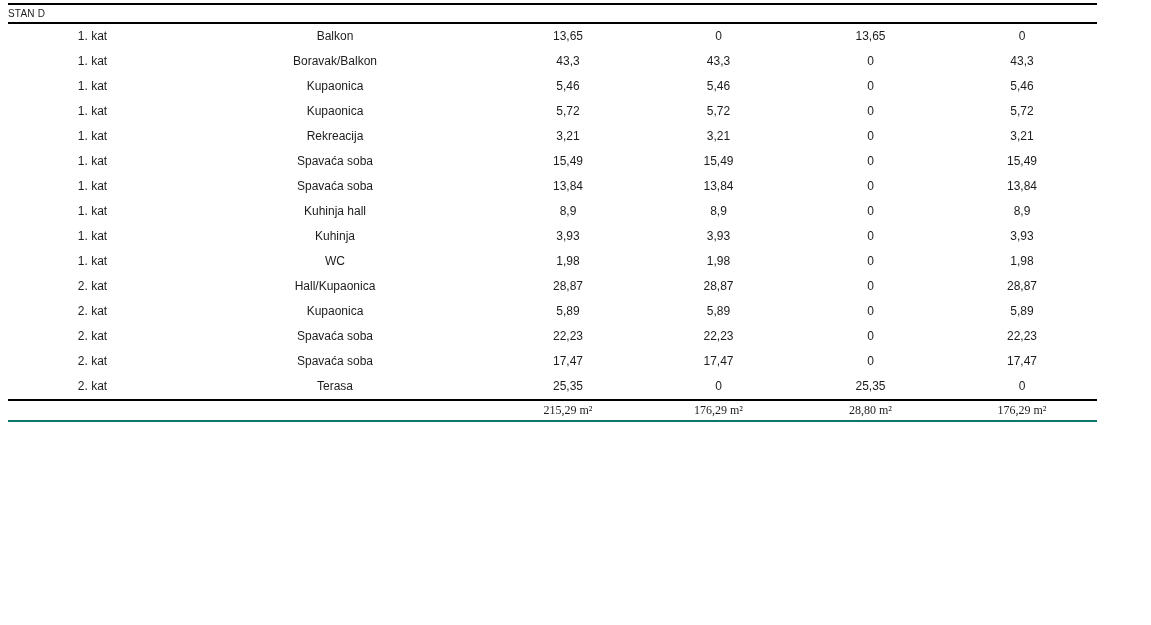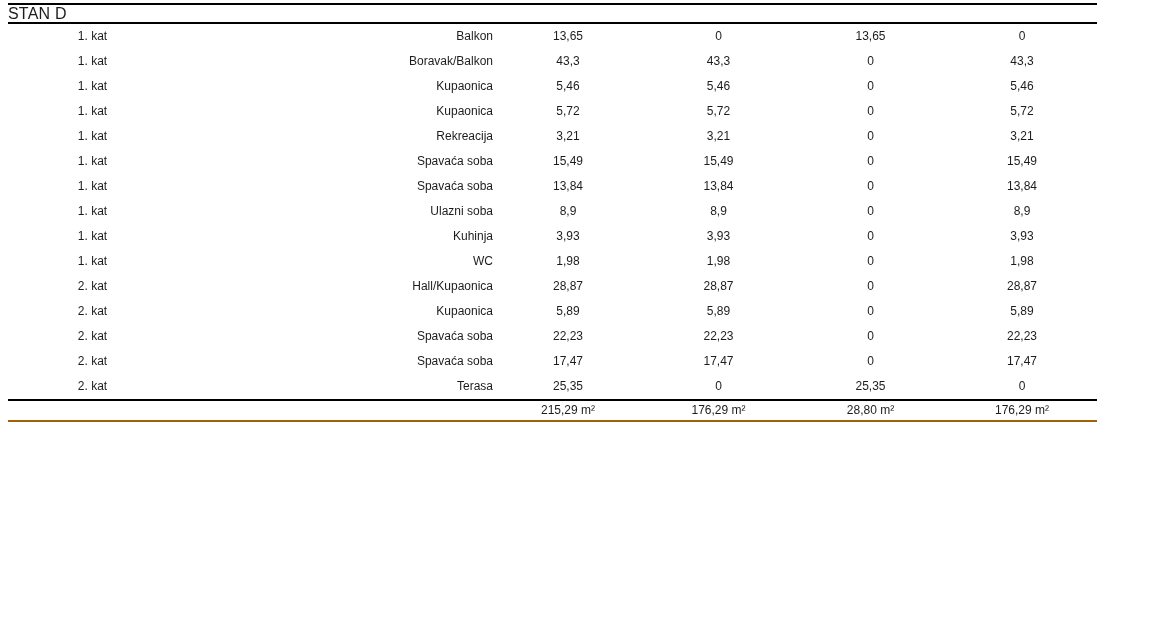--- a/index.html
+++ b/index.html
@@ -33,43 +33,44 @@
     margin: 0;
     white-space: nowrap;
     overflow: hidden;
     font-weight: 400;
   }
   thead th.title-cell {
     text-align: left;
     height: 17px;
     line-height: 17px;
     border-bottom: 2px solid #000000;
-    font-size: 16px;
+    font-size: 10px;
     letter-spacing: 0.2px;
   }
   tbody td {
     height: 25px;
     line-height: 25px;
   }
   td.floor {
     padding-left: 78px;
     text-align: center;
   }
   td.room {
-    text-align: right;
+    text-align: center;
   }
   td.num {
     text-align: center;
   }
   tfoot td {
     height: 19px;
     line-height: 19px;
     border-top: 2px solid #000000;
-    border-bottom: 2px solid #a16207;
-    text-align: center;
+    border-bottom: 2px solid #0f766e;
+    text-align: center;
+    font-family: Liberation Serif, serif;
   }
 </style>
 </head>
 <body>
 
 <div class="page">
   <table class="report">
     <colgroup>
       <col style="width:169px">
       <col style="width:316px">
@@ -135,21 +136,21 @@
         <tr>
     <td class="floor">1. kat</td>
     <td class="room">Spavaća soba</td>
     <td class="num">13,84</td>
     <td class="num">13,84</td>
     <td class="num">0</td>
     <td class="num">13,84</td>
   </tr>
         <tr>
     <td class="floor">1. kat</td>
-    <td class="room">Ulazni soba</td>
+    <td class="room">Kuhinja hall</td>
     <td class="num">8,9</td>
     <td class="num">8,9</td>
     <td class="num">0</td>
     <td class="num">8,9</td>
   </tr>
         <tr>
     <td class="floor">1. kat</td>
     <td class="room">Kuhinja</td>
     <td class="num">3,93</td>
     <td class="num">3,93</td>

